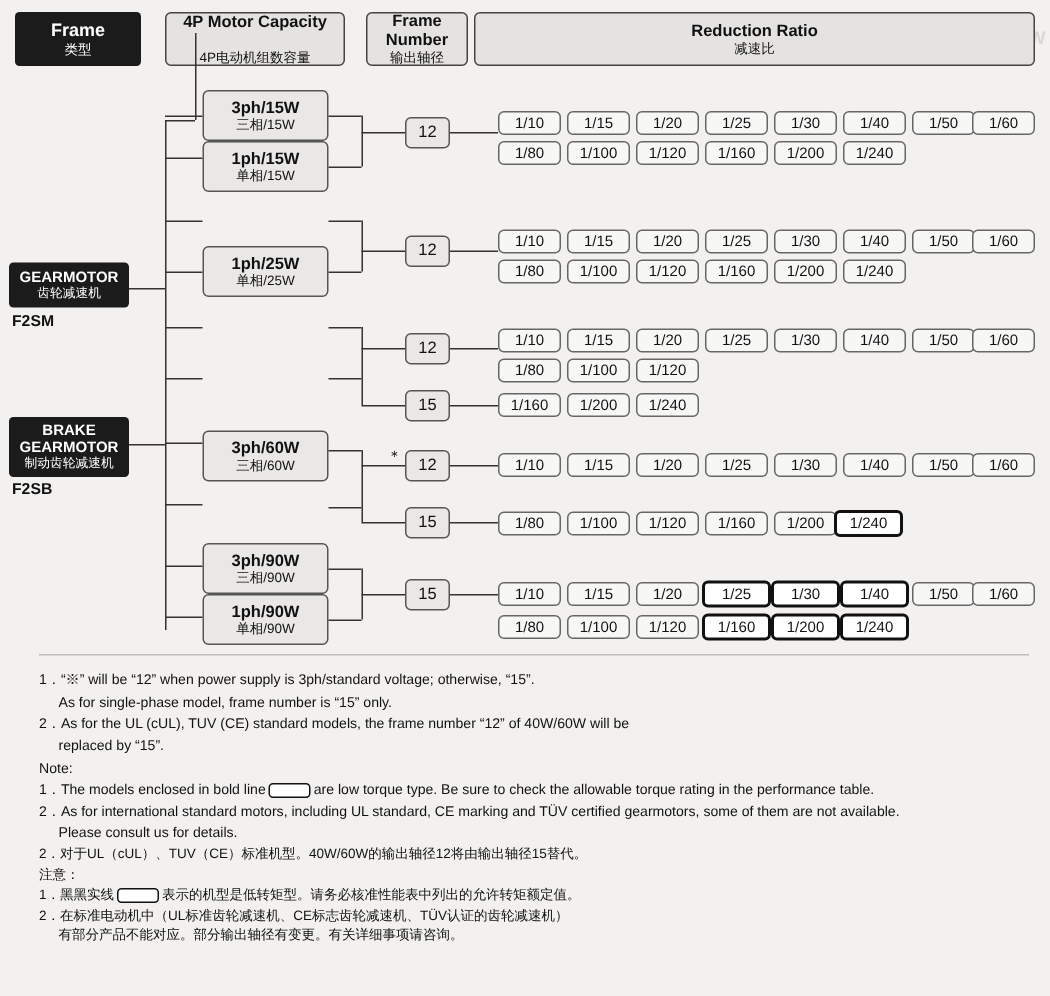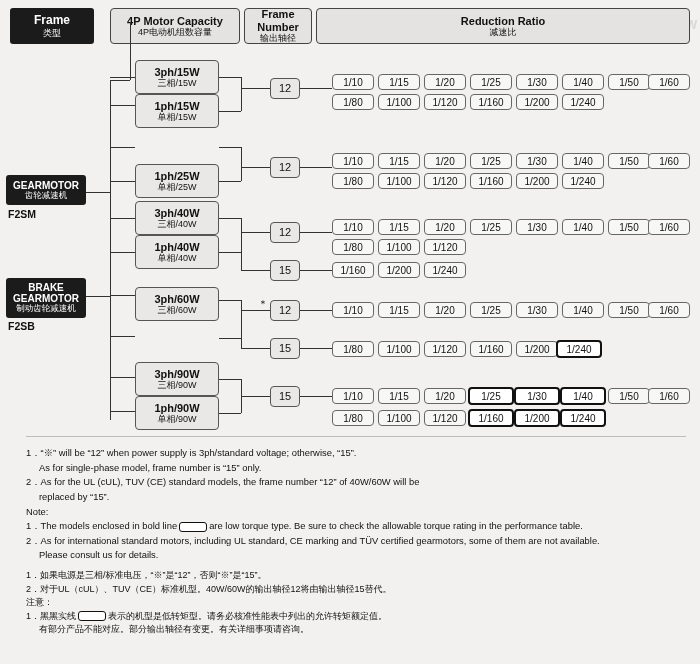--- a/index.html
+++ b/index.html
@@ -122,21 +122,21 @@
 
 <div class="canvas">
 
   <div class="watermark">er Type FPW</div>
 
   <div class="typehdr" style="left:10px;top:8px;width:84px;height:36px;">
     <span class="en">Frame</span>
     <span class="cn">类型</span>
   </div>
 
-  <div class="box hdr" style="left:110px;top:8px;width:130px;height:36px;">
+  <div class="box hdr" style="left:110px;top:8px;width:120px;height:36px;justify-content:space-between;">
     <span class="en">4P Motor Capacity</span>
     <span class="cn">4P电动机组数容量</span>
   </div>
 
   <div class="box hdr" style="left:316px;top:8px;width:374px;height:36px;">
     <span class="en">Reduction Ratio</span>
     <span class="cn">减速比</span>
   </div>
 
   <div class="box hdr" style="left:244px;top:8px;width:68px;height:36px;">
@@ -224,28 +224,20 @@
 
   <div class="ratio" style="left:332px;top:173px;">1/80</div>
   <div class="ratio" style="left:378px;top:173px;">1/100</div>
   <div class="ratio" style="left:424px;top:173px;">1/120</div>
   <div class="ratio" style="left:470px;top:173px;">1/160</div>
   <div class="ratio" style="left:516px;top:173px;">1/200</div>
   <div class="ratio" style="left:562px;top:173px;">1/240</div>
 
   <div class="ln lnh" style="left:110px;top:218px;width:25px;"></div>
   <div class="ln lnh" style="left:110px;top:252px;width:25px;"></div>
-  <div class="box cap" style="left:135px;top:201px;">
-    <span class="en">3ph/40W</span>
-    <span class="cn">三相/40W</span>
-  </div>
-  <div class="box cap" style="left:135px;top:235px;">
-    <span class="en">1ph/40W</span>
-    <span class="cn">单相/40W</span>
-  </div>
   <div class="ln lnh" style="left:219px;top:218px;width:22px;"></div>
   <div class="ln lnh" style="left:219px;top:252px;width:22px;"></div>
   <div class="ln lnv" style="left:241px;top:218px;height:52px;"></div>
   <div class="ln lnh" style="left:241px;top:232px;width:29px;"></div>
   <div class="ln lnh" style="left:241px;top:270px;width:29px;"></div>
   <div class="box frame" style="left:270px;top:222px;">
     <span class="en">12</span>
   </div>
   <div class="box frame" style="left:270px;top:260px;">
     <span class="en">15</span>
@@ -348,22 +340,22 @@
     <p class="ln1 ind">As for single-phase model, frame number is “15” only.</p>
     <p class="ln1">2．As for the UL (cUL), TUV (CE) standard models, the frame number “12” of 40W/60W will be</p>
     <p class="ln1 ind">replaced by “15”.</p>
     <p class="ln1">Note:</p>
     <p class="ln1">
       <span>1．The models enclosed in bold line</span><span class="inlinebox"></span><span>are low torque type.  Be sure to check the allowable torque rating in the performance table.</span>
     </p>
     <p class="ln1">2．As for international standard motors, including UL standard, CE marking and TÜV certified gearmotors, some of them are not available.</p>
     <p class="ln1 ind">Please consult us for details.</p>
 
-    <p class="cn" style="margin:7px 0 0 0;">1．如果电源是三相/标准电压，“※”是“12”，否则“※”是“15”。</p>
     <p class="cn" style="margin:0;">2．对于UL（cUL）、TUV（CE）标准机型。40W/60W的输出轴径12将由输出轴径15替代。</p>
     <p class="cn" style="margin:0;">注意：</p>
     <p class="cn" style="margin:0;">
       <span>1．黑黑实线</span><span class="inlinebox"></span><span>表示的机型是低转矩型。请务必核准性能表中列出的允许转矩额定值。</span>
     </p>
+    <p class="cn" style="margin:0;">2．在标准电动机中（UL标准齿轮减速机、CE标志齿轮减速机、TÜV认证的齿轮减速机）</p>
     <p class="cn ind" style="margin:0;">有部分产品不能对应。部分输出轴径有变更。有关详细事项请咨询。</p>
   </div>
 
 </div>
 
 </body></html>

